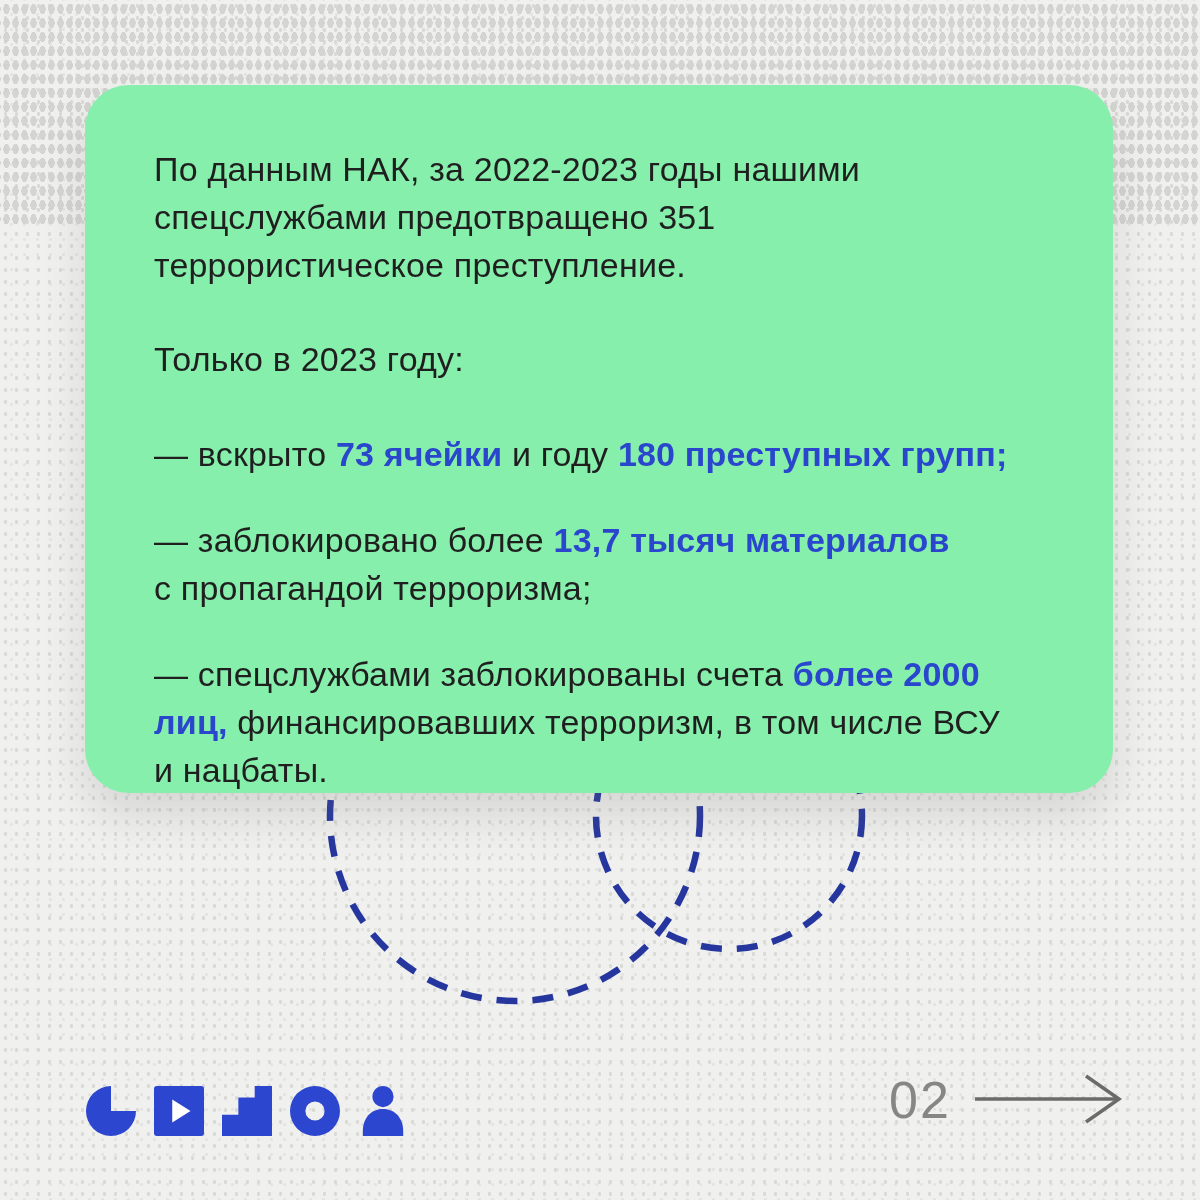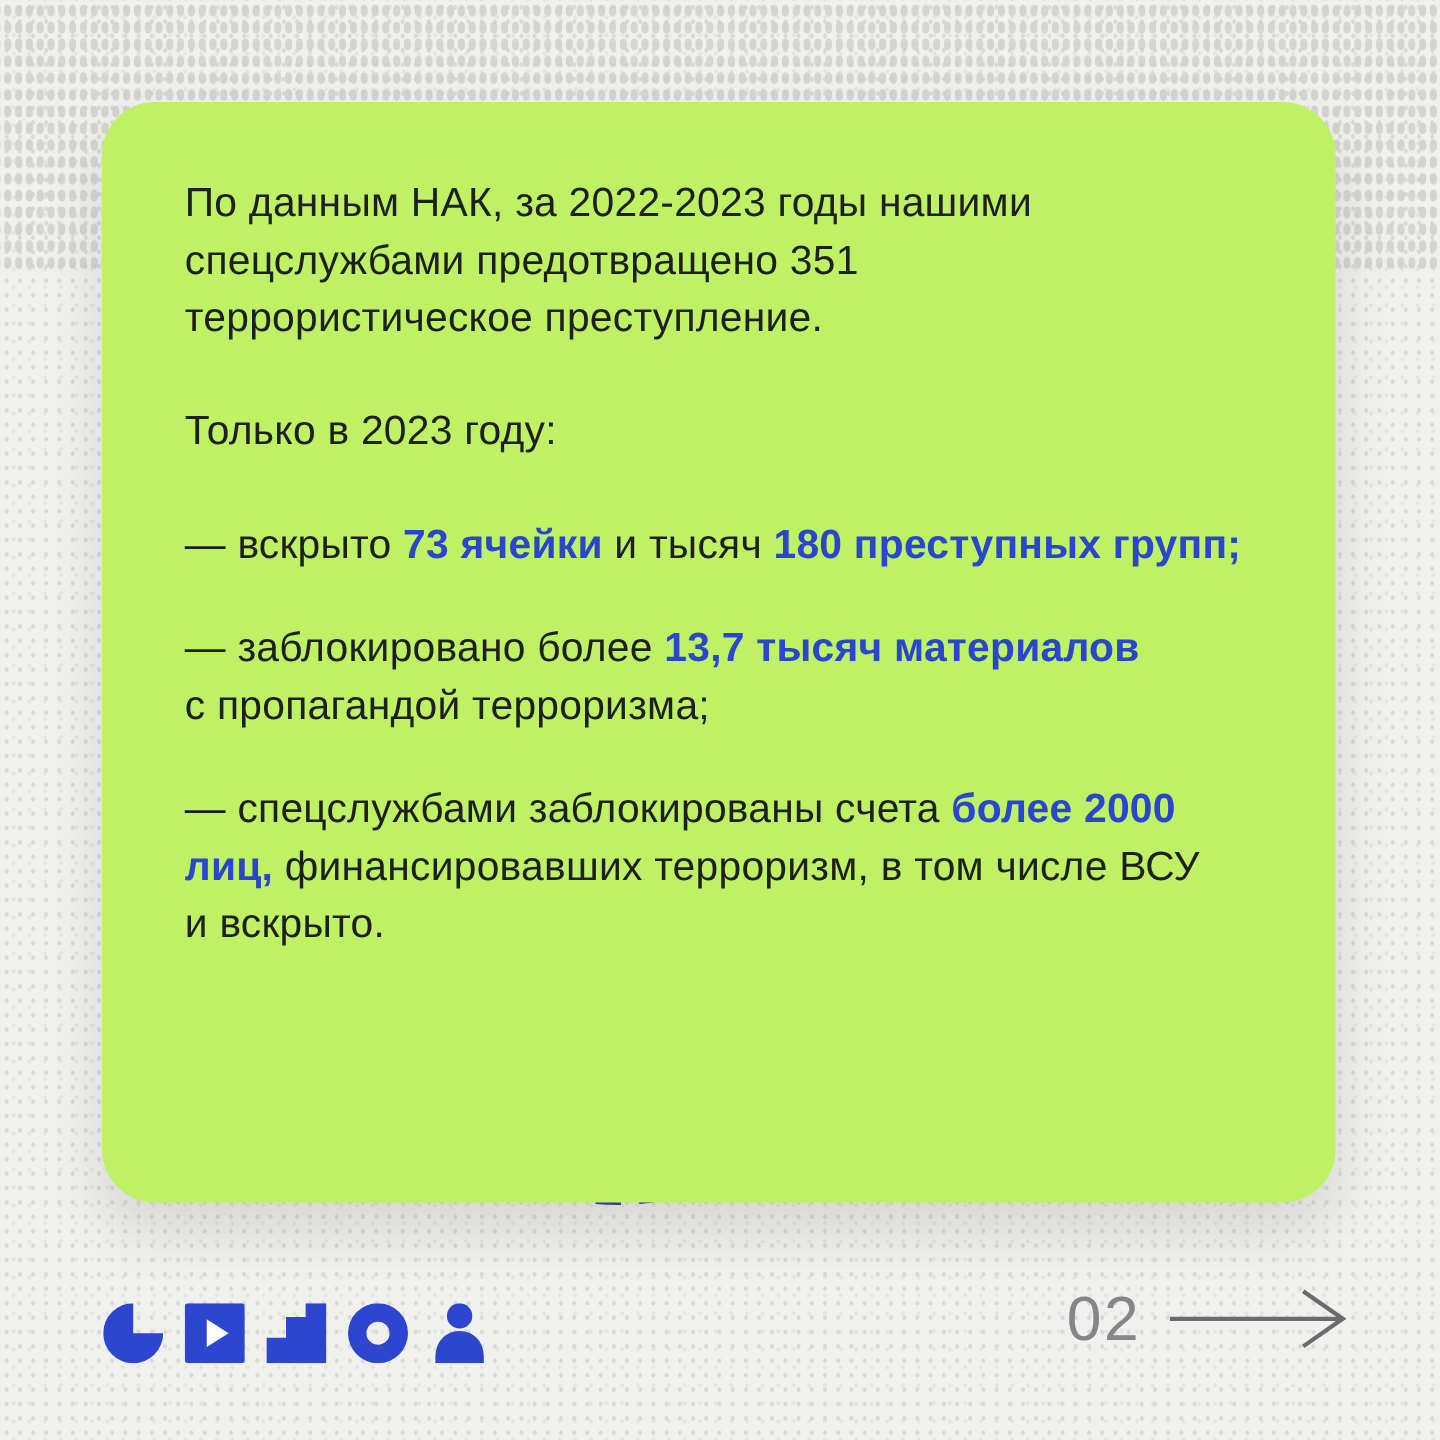--- a/index.html
+++ b/index.html
@@ -23,23 +23,23 @@
     background-size: 9px 14px;
     background-position: 2px 2px;
     opacity: .85;
     z-index: 0;
   }
 
   .circles-svg { position: absolute; left: 0; top: 0; z-index: 1; }
 
   .card {
     position: absolute; left: 85px; top: 85px;
-    width: 1028px; height: 917px;
+    width: 1028px; height: 708px;
     box-sizing: border-box;
-    background: #bef264;
+    background: #86efac;
     border-radius: 44px;
     box-shadow: 0 22px 44px rgba(110,110,110,0.20);
     padding: 60px 60px 0 69px;
     z-index: 2;
   }
 
   .card p {
     margin: 0;
     font-size: 34px;
     line-height: 48px;
@@ -78,23 +78,23 @@
 <div class="bg-top"></div>
 
 <svg class="circles-svg" width="1200" height="1200" viewBox="0 0 1200 1200">
   <circle cx="515" cy="816" r="185" fill="none" stroke="#26369f" stroke-width="6.5" stroke-dasharray="21 15"></circle>
   <circle cx="729" cy="816" r="133" fill="none" stroke="#26369f" stroke-width="6.5" stroke-dasharray="21 15"></circle>
 </svg>
 
 <div class="card">
   <p class="intro">По данным НАК, за 2022-2023 годы нашими<br>спецслужбами предотвращено 351<br>террористическое преступление.</p>
   <p class="subtitle">Только в 2023 году:</p>
-  <p class="bullet"><span>— вскрыто </span><span class="hl">73 ячейки</span><span> и тысяч </span><span class="hl">180 преступных групп;</span></p>
+  <p class="bullet"><span>— вскрыто </span><span class="hl">73 ячейки</span><span> и году </span><span class="hl">180 преступных групп;</span></p>
   <p class="bullet"><span>— заблокировано более </span><span class="hl">13,7 тысяч материалов</span><br><span>с пропагандой терроризма;</span></p>
-  <p class="bullet"><span>— спецслужбами заблокированы счета </span><span class="hl">более 2000</span><br><span class="hl">лиц,</span><span> финансировавших терроризм, в том числе ВСУ</span><br><span>и вскрыто.</span></p>
+  <p class="bullet"><span>— спецслужбами заблокированы счета </span><span class="hl">более 2000</span><br><span class="hl">лиц,</span><span> финансировавших терроризм, в том числе ВСУ</span><br><span>и нацбаты.</span></p>
 </div>
 
 <div class="footer-icons">
   <svg width="50" height="50" viewBox="0 0 52 52">
     <path class="blue" fill="#2c46cf" d="M26 26 L26 0 A26 26 0 1 0 52 26 Z"></path>
   </svg>
   <svg width="50" height="50" viewBox="0 0 52 52">
     <rect class="blue" fill="#2c46cf" x="0" y="0" width="52" height="52" rx="3"></rect>
     <path fill="#ffffff" d="M19 14 L38 26 L19 38 Z"></path>
   </svg>

